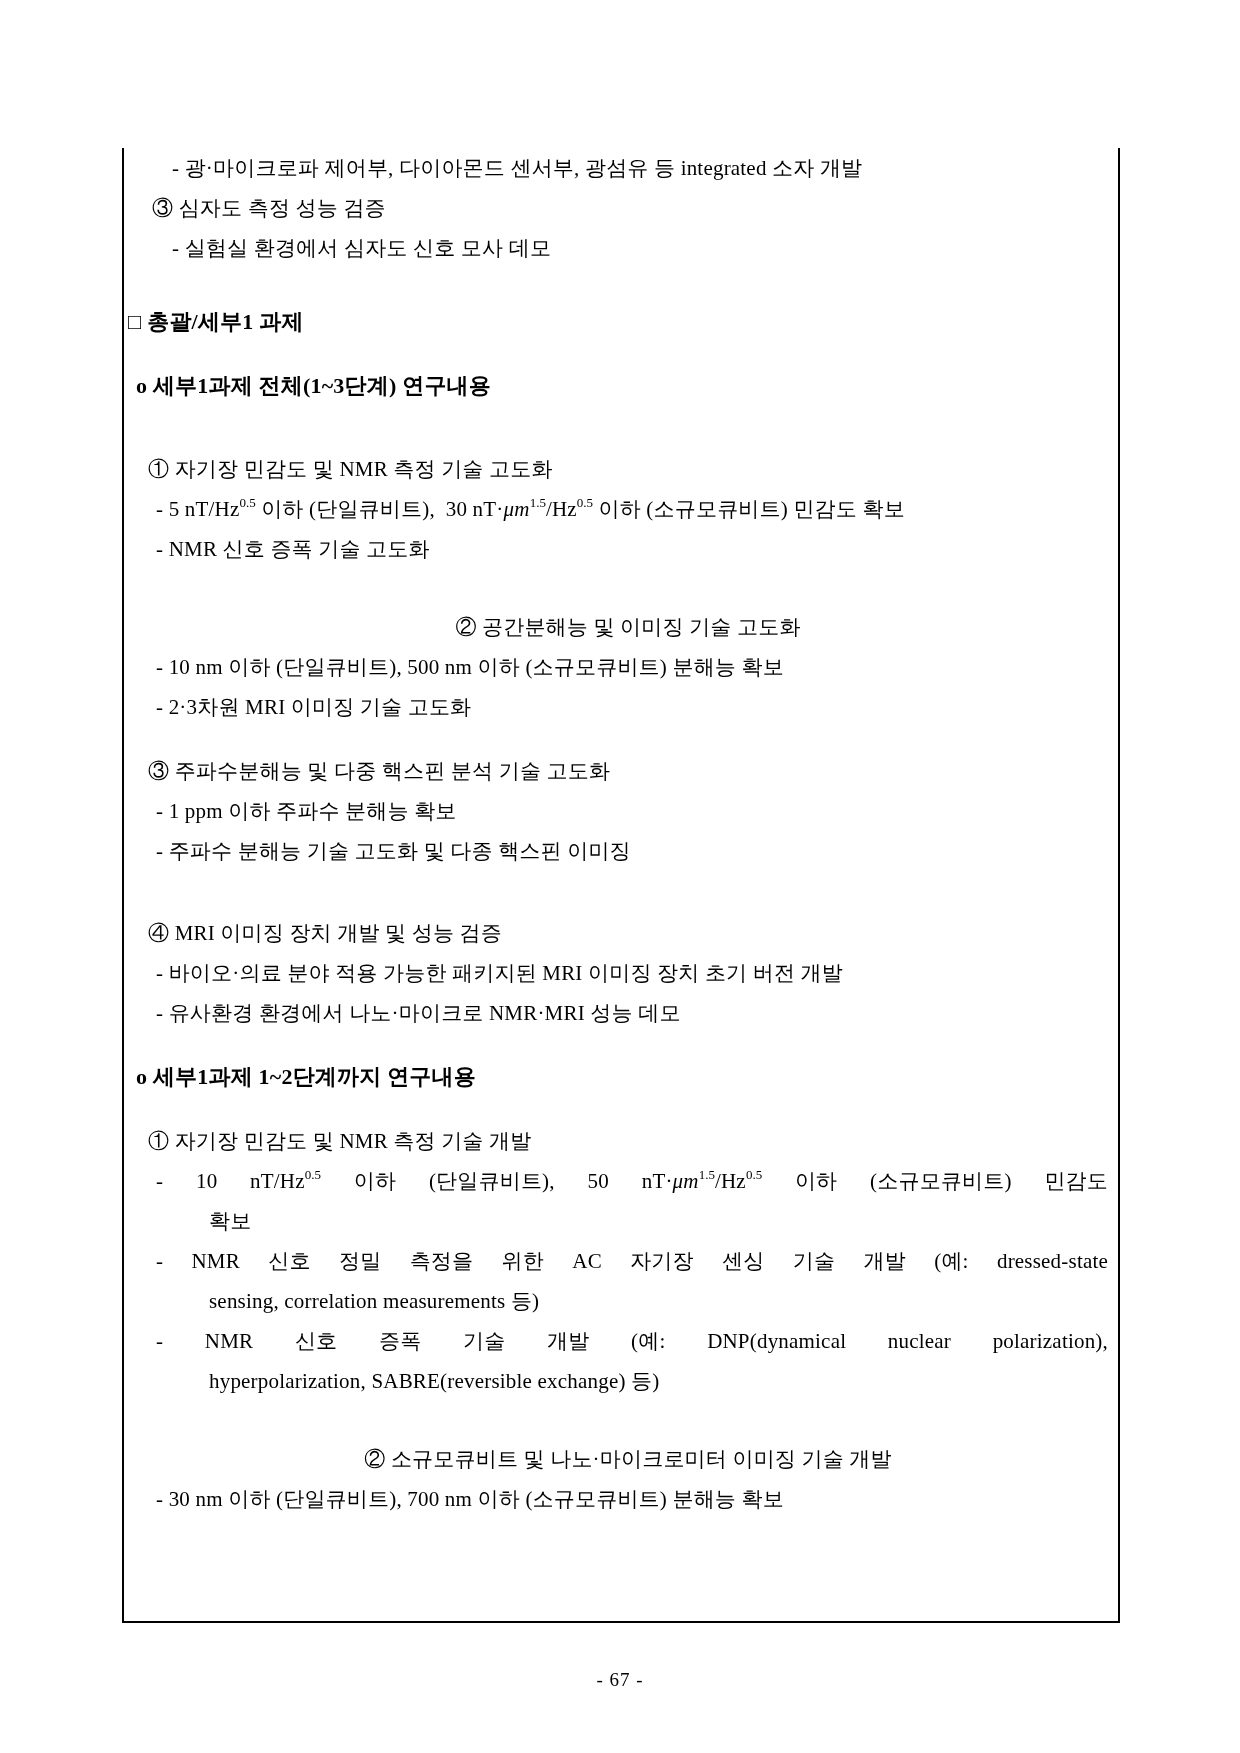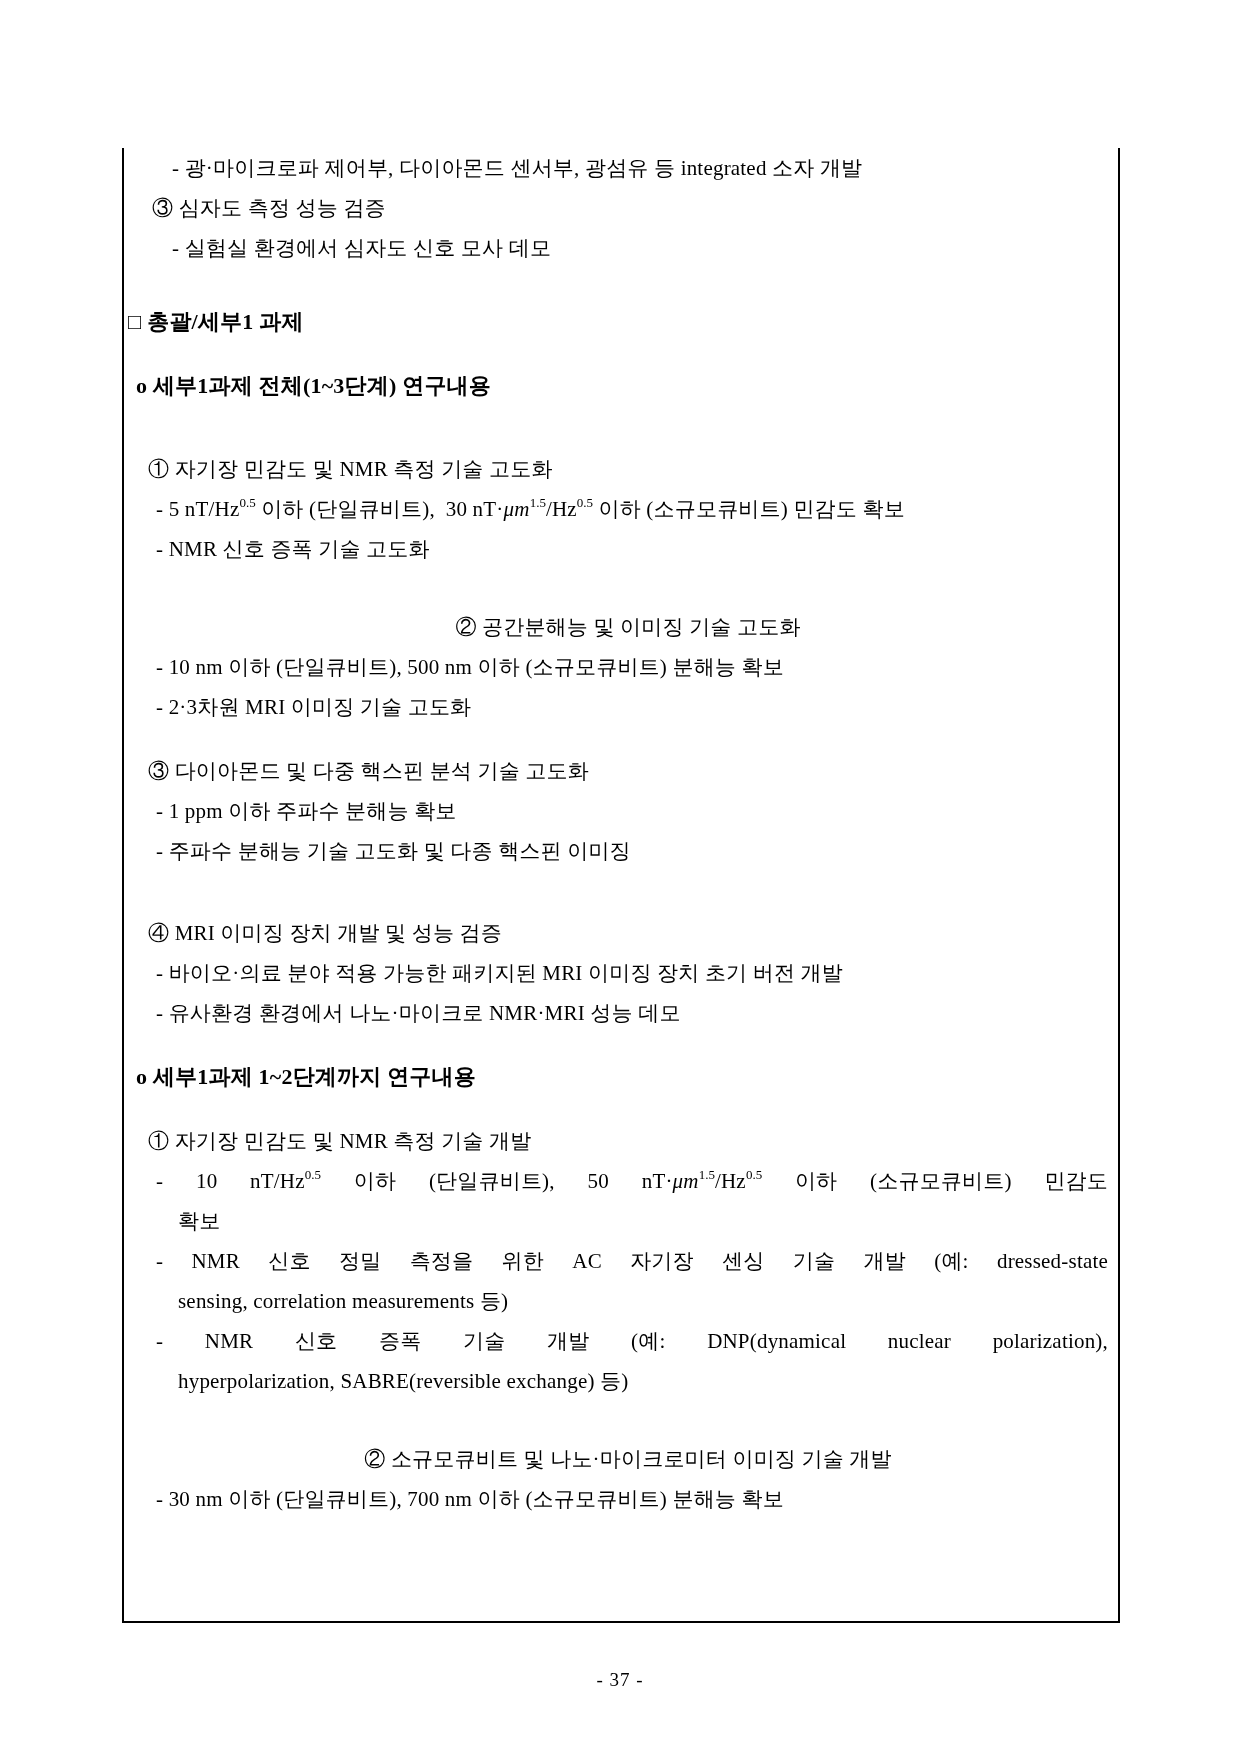--- a/index.html
+++ b/index.html
@@ -38,21 +38,21 @@
     white-space: normal;
     text-align: justify;
     text-align-last: justify;
   }
   .h-main { padding-left: 4px;  font-weight: bold; font-size: 22px; }
   .h-sub  { padding-left: 12px; font-weight: bold; font-size: 22px; }
   .ind-c0 { padding-left: 28px; }
   .ind-d0 { padding-left: 48px; }
   .ind-c  { padding-left: 24px; }
   .ind-d  { padding-left: 32px; }
-  .ind-cont { padding-left: 54px; }
+  .ind-cont { padding-left: 85px; }
   .mt34 { margin-top: 34px; }
   .mt38 { margin-top: 38px; text-align: center; }
   .mt40 { margin-top: 24px; }
   .mt42 { margin-top: 42px; }
   .mt43 { margin-top: 43px; }
   .sup {
     font-size: 13px;
     line-height: 0;
     vertical-align: 9px;
     letter-spacing: 0;
@@ -86,21 +86,21 @@
     <div class="line h-sub mt40">o 세부1과제 전체(1~3단계) 연구내용</div>
 
     <div class="line ind-c mt43">① 자기장 민감도 및 NMR 측정 기술 고도화</div>
     <div class="line ind-d"><span>- 5 nT/Hz</span><span class="sup">0.5</span><span> 이하 (단일큐비트),  30 nT·</span><span class="it">μm</span><span class="sup">1.5</span><span>/Hz</span><span class="sup">0.5</span><span> 이하 (소규모큐비트) 민감도 확보</span></div>
     <div class="line ind-d">- NMR 신호 증폭 기술 고도화</div>
 
     <div class="line ind-c mt38">② 공간분해능 및 이미징 기술 고도화</div>
     <div class="line ind-d">- 10 nm 이하 (단일큐비트), 500 nm 이하 (소규모큐비트) 분해능 확보</div>
     <div class="line ind-d">- 2·3차원 MRI 이미징 기술 고도화</div>
 
-    <div class="line ind-c mt40">③ 다이아몬드 및 다중 핵스핀 분석 기술 고도화</div>
+    <div class="line ind-c mt40">③ 주파수분해능 및 다중 핵스핀 분석 기술 고도화</div>
     <div class="line ind-d">- 1 ppm 이하 주파수 분해능 확보</div>
     <div class="line ind-d">- 주파수 분해능 기술 고도화 및 다종 핵스핀 이미징</div>
 
     <div class="line ind-c mt42">④ MRI 이미징 장치 개발 및 성능 검증</div>
     <div class="line ind-d">- 바이오·의료 분야 적용 가능한 패키지된 MRI 이미징 장치 초기 버전 개발</div>
     <div class="line ind-d">- 유사환경 환경에서 나노·마이크로 NMR·MRI 성능 데모</div>
 
     <div class="line h-sub mt40">o 세부1과제 1~2단계까지 연구내용</div>
 
     <div class="line ind-c mt40">① 자기장 민감도 및 NMR 측정 기술 개발</div>
@@ -109,15 +109,15 @@
     <div class="line ind-d just">- NMR 신호 정밀 측정을 위한 AC 자기장 센싱 기술 개발 (예: dressed-state</div>
     <div class="line ind-cont">sensing, correlation measurements 등)</div>
     <div class="line ind-d just">- NMR 신호 증폭 기술 개발 (예: DNP(dynamical nuclear polarization),</div>
     <div class="line ind-cont">hyperpolarization, SABRE(reversible exchange) 등)</div>
 
     <div class="line ind-c mt38">② 소규모큐비트 및 나노·마이크로미터 이미징 기술 개발</div>
     <div class="line ind-d">- 30 nm 이하 (단일큐비트), 700 nm 이하 (소규모큐비트) 분해능 확보</div>
 
   </div>
 
-  <div class="footer">- 37 -</div>
+  <div class="footer">- 67 -</div>
 
 </div>
 
 </body></html>

